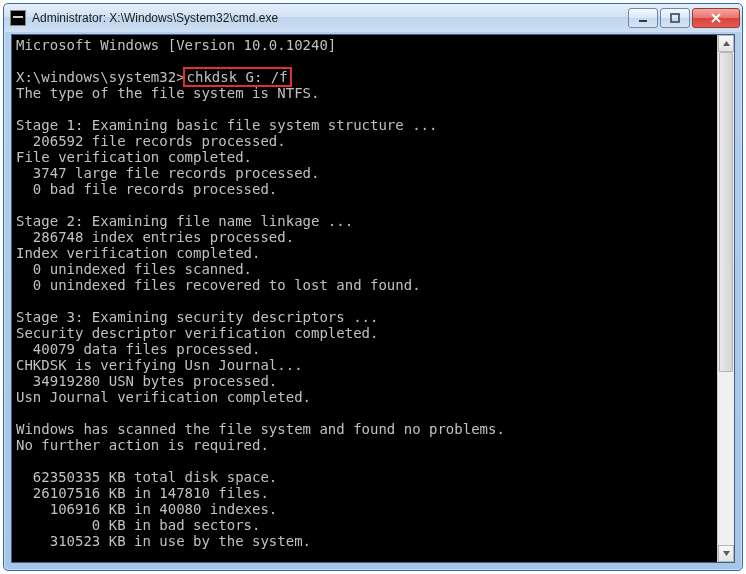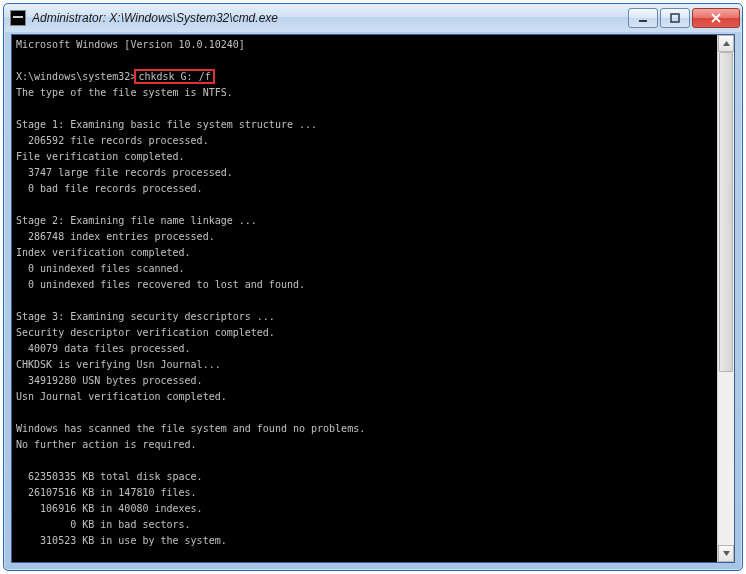--- a/index.html
+++ b/index.html
@@ -43,21 +43,20 @@
   .titlebar .icon::before {
     content: "";
     position: absolute;
     left: 2px; top: 5px;
     width: 10px; height: 2px;
     background: #ccc;
   }
   .title-text {
     font-size: 12px;
     color: #1a1a1a;
-    font-style: italic;
     flex: 1 1 auto;
     white-space: nowrap;
     overflow: hidden;
   }
   .winbtns {
     display: flex;
     gap: 0;
     margin-left: auto;
   }
   .winbtn {
@@ -85,21 +84,21 @@
     top: 30px;
     bottom: 7px;
     background: #000;
     border: 1px solid #3a5f8a;
     display: flex;
   }
   .console {
     flex: 1 1 auto;
     padding: 2px 2px 2px 4px;
     font-family: Consolas, "Lucida Console", monospace;
-    font-size: 10px;
+    font-size: 14px;
     line-height: 16px;
     color: #c0c0c0;
     white-space: pre;
     overflow: hidden;
     position: relative;
   }
   .hl {
     border: 2px solid #e03030;
     padding: 0 2px;
     margin-left: -2px;

